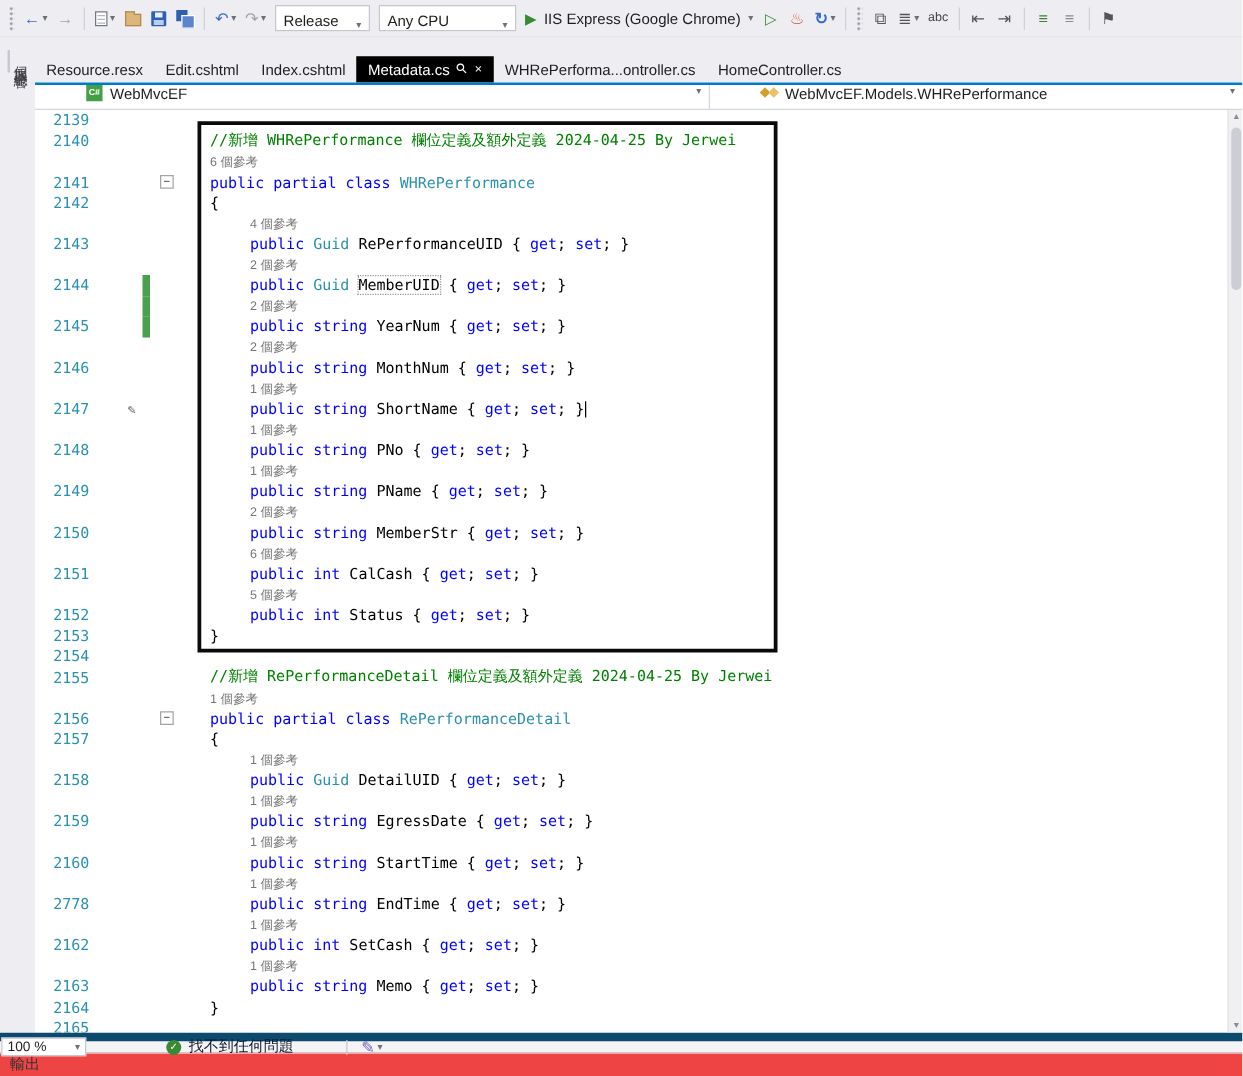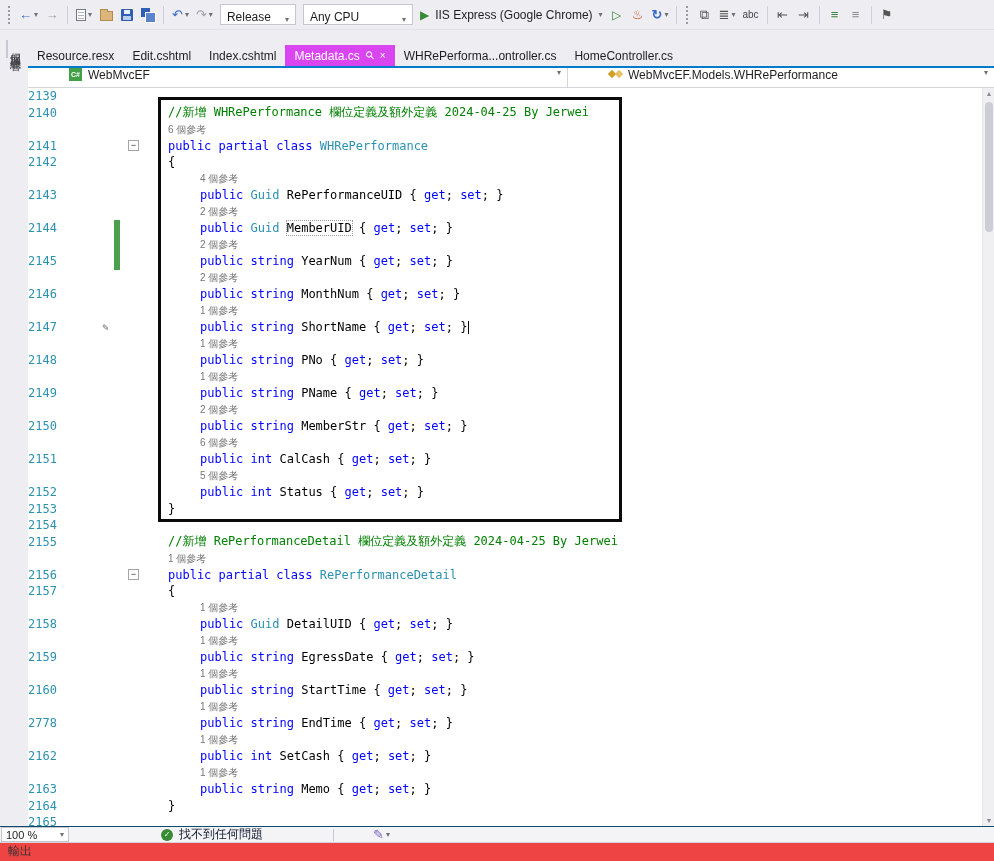--- a/index.html
+++ b/index.html
@@ -62,21 +62,21 @@
   .leftstrip { width:28px; background:#eeeef2; flex:none; padding-top:10px;
                display:flex; flex-direction:column; align-items:center; }
   .vtab { writing-mode:vertical-rl; font-size:11px; color:#3f3f46; letter-spacing:2px;
           padding:4px 0; border-left:2px solid #c8c8d2; }
   .rightcol { flex:1; display:flex; flex-direction:column; min-width:0; }
 
   .tabarea { height:36px; background:#eeeef2; display:flex; align-items:flex-end; }
   .tabbar { display:flex; height:21px; }
   .tab { height:21px; padding:0 9px; display:flex; align-items:center; gap:6px;
          font-size:12px; color:#1e1e1e; white-space:nowrap; }
-  .tab.active { background:#d946ef; color:#fff; }
+  .tab.active { background:#000000; color:#fff; }
   .tabicon { font-size:10px; line-height:1; }
   .tabicon.pin { transform:rotate(-45deg); font-size:11px; }
   .blueline { height:2px; background:#007acc; }
 
   .navbar { height:20px; background:#fff; border-bottom:1px solid #d5d5dd;
             display:flex; font-size:12px; color:#1e1e1e; }
   .navcombo { display:flex; align-items:flex-start; gap:6px; padding:0 6px;margin-left:35px; }
   .navcombo.left { width:505px; border-right:1px solid #d5d5dd; }
   .navcombo.left .dd { margin-left:auto; }
   .navcombo.right { flex:1; }
@@ -86,21 +86,21 @@
   .ic-cs::before { content:"C#"; }
   .ic-class { width:13px; height:13px; position:relative; }
   .ic-class::before { content:""; position:absolute; left:0; top:3px; width:6px;
            height:6px; background:#d2a029; transform:rotate(45deg); }
   .ic-class::after { content:""; position:absolute; right:0; top:3px; width:6px;
            height:6px; background:#e8c169; transform:rotate(45deg); }
 
   
   .editor { flex:1; background:#fff; position:relative; overflow:hidden; }
   .crow { display:flex; height:16.5px; align-items:center; }
-  .gut { width:64px; flex:none; text-align:left; padding-right:6px; color:#2b91af;
+  .gut { width:64px; flex:none; text-align:center; padding-right:6px; color:#2b91af;
          font:12px "DejaVu Sans Mono", monospace; position:relative; }
   .pencil { position:absolute; left:74px; top:1px; color:#6a6a6a; font-size:11px; }
   .spc { width:22px; flex:none; }
   .trk { width:6px; flex:none; height:100%; }
   .trk.chg { background:#4aa04d; }
   .ol { width:26px; flex:none; display:flex; align-items:center; }
   .fold { width:11px; height:11px; border:1px solid #a5a5a5; background:#fff;
           font-size:9px; line-height:9px; text-align:center; margin-left:8px;
           color:#1e1e1e; }
   .code { font:12px "DejaVu Sans Mono", monospace; white-space:pre; color:#000; }
@@ -116,22 +116,22 @@
   .varrow { position:absolute; left:1px; width:10px; text-align:center; font-size:7px;
             color:#8a8a92; top:2px; }
   .varrow.down { top:auto; bottom:2px; }
   .vthumb { position:absolute; left:2px; top:14px; width:8px; height:130px;
             background:#cdcdd6; border-radius:4px; }
 
   .annotation { position:absolute; left:158px; top:97px; width:464px; height:425px;
                 border:3px solid #0a0a0a; pointer-events:none; z-index:50; }
 
   
-  .statusbar { height:16px; background:#f4f4f7; border-top:1px solid #0c4a6e;
-               display:flex; align-items:center; font-size:11px;gap:28px; }
+  .statusbar { height:16px; background:#f4f4f7; border-top:7px solid #0c4a6e;
+               display:flex; align-items:center; font-size:11px; }
   .zoom { height:15px; min-width:68px; border:1px solid #c6c6cf; background:#fff;
           display:flex; align-items:center; justify-content:space-between;
           padding:0 4px; margin-left:1px; font-size:11px; color:#1e1e1e; }
   .health { display:flex; align-items:center; gap:6px; margin-left:64px; }
   .hcheck { width:12px; height:12px; border-radius:50%; background:#388a34; color:#fff;
             font-size:8px; display:flex; align-items:center; justify-content:center; }
   .hcheck::before { content:"✓"; }
   .htext { font-size:12px; color:#0f172a; }
   .vdiv { width:1px; height:12px; background:#c9c9d2; margin-left:42px; }
   .statusbar .tbtn { height:15px; margin-left:8px; }

